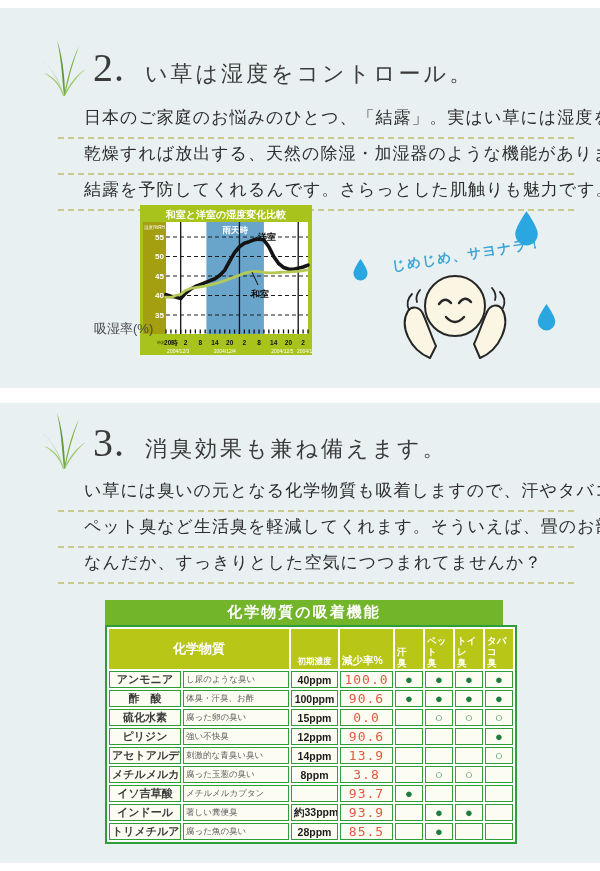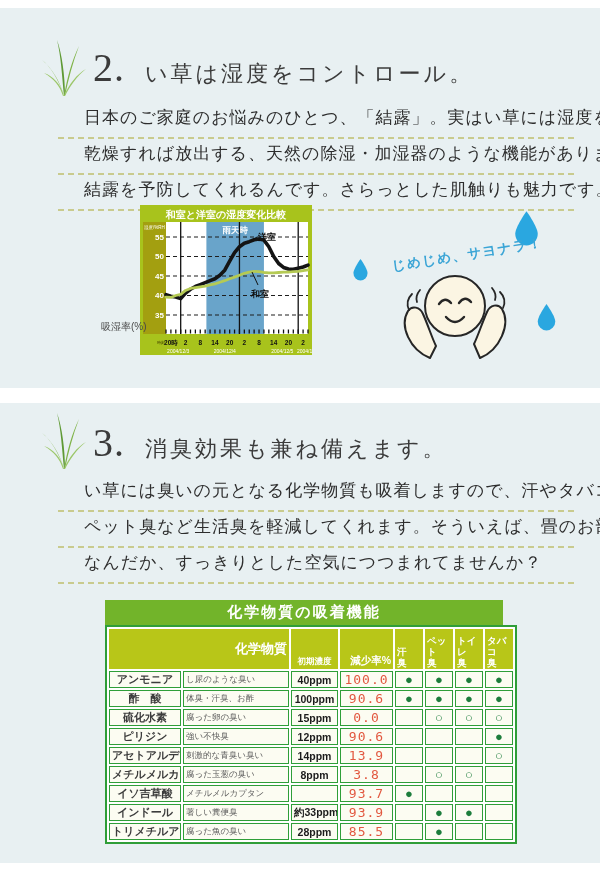--- a/index.html
+++ b/index.html
@@ -21,32 +21,32 @@
     letter-spacing:1px;color:#2d2d2d;padding:0 0 7px 26px;margin:0;
     border-bottom:2px dashed #c9cb8e;white-space:nowrap;}
   .bodyline+.bodyline{padding-top:3px;}
 
   .abs{position:absolute;}
 
   .speech{position:absolute;left:391px;top:238px;width:150px;
     transform:rotate(-9deg);color:#3ba5d6;font-size:13.5px;font-weight:bold;
     letter-spacing:1.5px;white-space:nowrap;}
 
-  .chart-outer-label{position:absolute;left:101px;top:312px;font-size:10px;color:#4a4a4a;}
+  .chart-outer-label{position:absolute;left:94px;top:312px;font-size:13px;color:#4a4a4a;}
 
   
   .tablewrap{position:absolute;left:105px;top:197px;width:398px;}
   .table-title{height:25px;background:#72b42a;color:#ffffff;font-size:15px;
     font-weight:bold;letter-spacing:2px;display:flex;align-items:center;justify-content:center;}
   table.chem{border-collapse:separate;border-spacing:2px;background:#ffffff;
     width:398px;table-layout:fixed;border:2px solid #2f9e38;}
   table.chem th{background:#b8c618;color:#ffffff;font-weight:bold;padding:1px 2px;}
-  th.h-chem{font-size:13px;text-align:right;padding-left:8px;vertical-align:middle;}
+  th.h-chem{font-size:13px;text-align:center;padding-left:8px;vertical-align:middle;}
   th.h-conc{font-size:8.5px;vertical-align:bottom;text-align:center;}
-  th.h-rate{font-size:10.5px;vertical-align:bottom;text-align:right;}
+  th.h-rate{font-size:10.5px;vertical-align:bottom;text-align:left;}
   th.h-odor{font-size:9.5px;vertical-align:bottom;text-align:left;
     white-space:pre-line;line-height:11px;height:38px;}
   table.chem td{background:#fcfcf2;border:1px solid #2f9e38;height:15px;
     padding:0 2px;overflow:hidden;white-space:nowrap;}
   td.c-name{font-size:11px;font-weight:bold;color:#3c3c3c;text-align:center;}
   td.c-desc{font-size:8.5px;color:#5c5c5c;}
   td.c-conc{font-size:10.5px;font-weight:bold;color:#1c1c1c;text-align:center;}
   td.c-rate{font-size:13px;color:#e25840;text-align:center;
     font-family:"DejaVu Sans Mono",monospace;letter-spacing:1px;margin-left:48px;}
   td.c-dot{font-size:13px;color:#1d7d3c;text-align:center;line-height:13px;}

